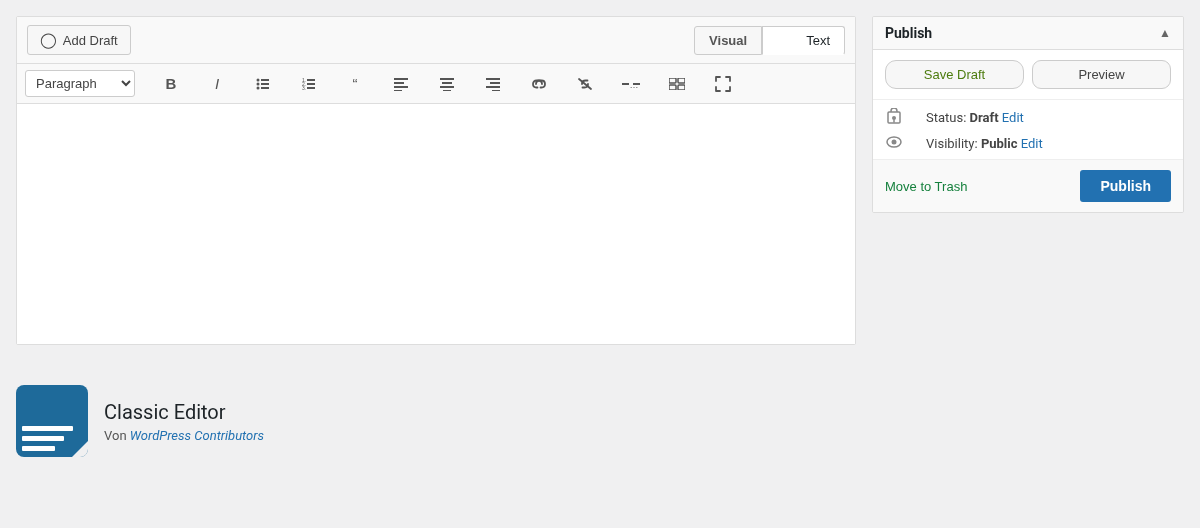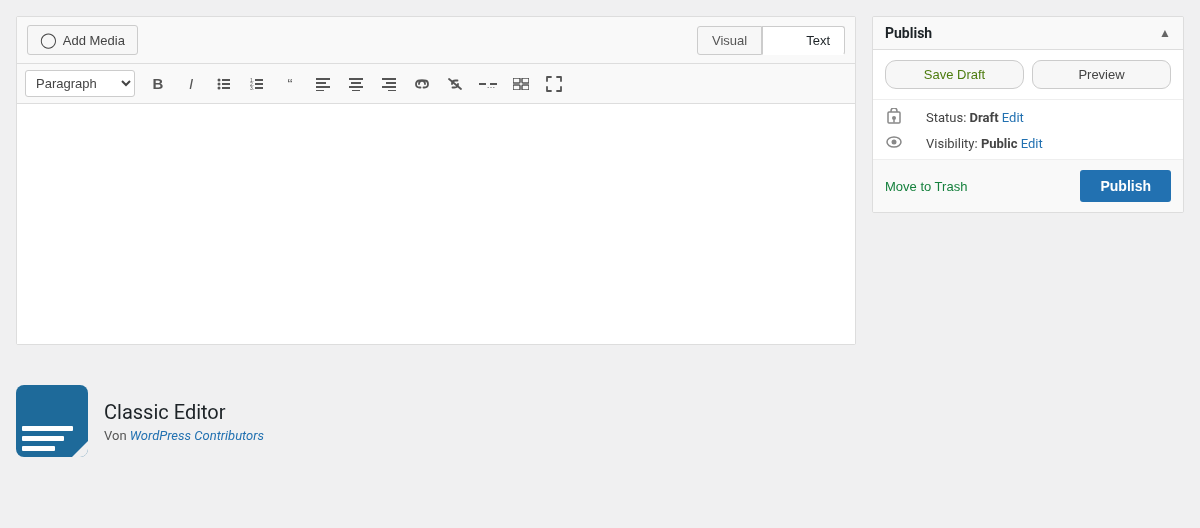--- a/index.html
+++ b/index.html
@@ -62,27 +62,27 @@
       font-size: 13px;
       color: #555;
     }
     .tab-btn.active {
       background: #fff;
       border-bottom: 1px solid #fff;
       color: #1d2327;
       font-weight: 500;
       padding-left: 43px;
     }
-    .tab-btn:first-child { border-radius: 3px 0 0 3px; }
+    .tab-btn:first-child { border-radius: 3px 0 0 3px; font-weight: bold; }
     .tab-btn:last-child { border-radius: 0 3px 3px 0; }
 
     .editor-toolbar-format {
       display: flex;
       align-items: center;
-      gap: 5px;
+      gap: 18px;
       padding: 6px 8px;
       border-bottom: 1px solid #ddd;
       background: #f9f9f9;
       flex-wrap: wrap;
     }
 
     .format-select {
       padding: 4px 6px;
       border: 1px solid #ccc;
       border-radius: 3px;
@@ -304,21 +304,21 @@
 </head>
 <body>
 
 <div class="main-container">
 
   <div class="editor-area">
 
     <div class="editor-toolbar-top">
       <button class="add-media-btn">
         <span style="font-size:15px;">◯</span>
-        <span>Add Media</span>
+        <span>Add Draft</span>
       </button>
       <div class="visual-text-tabs">
         <button class="tab-btn">Visual</button>
         <button class="tab-btn active">Text</button>
       </div>
     </div>
 
     <div class="editor-toolbar-format">
       <select class="format-select">
         <option>Paragraph</option>

